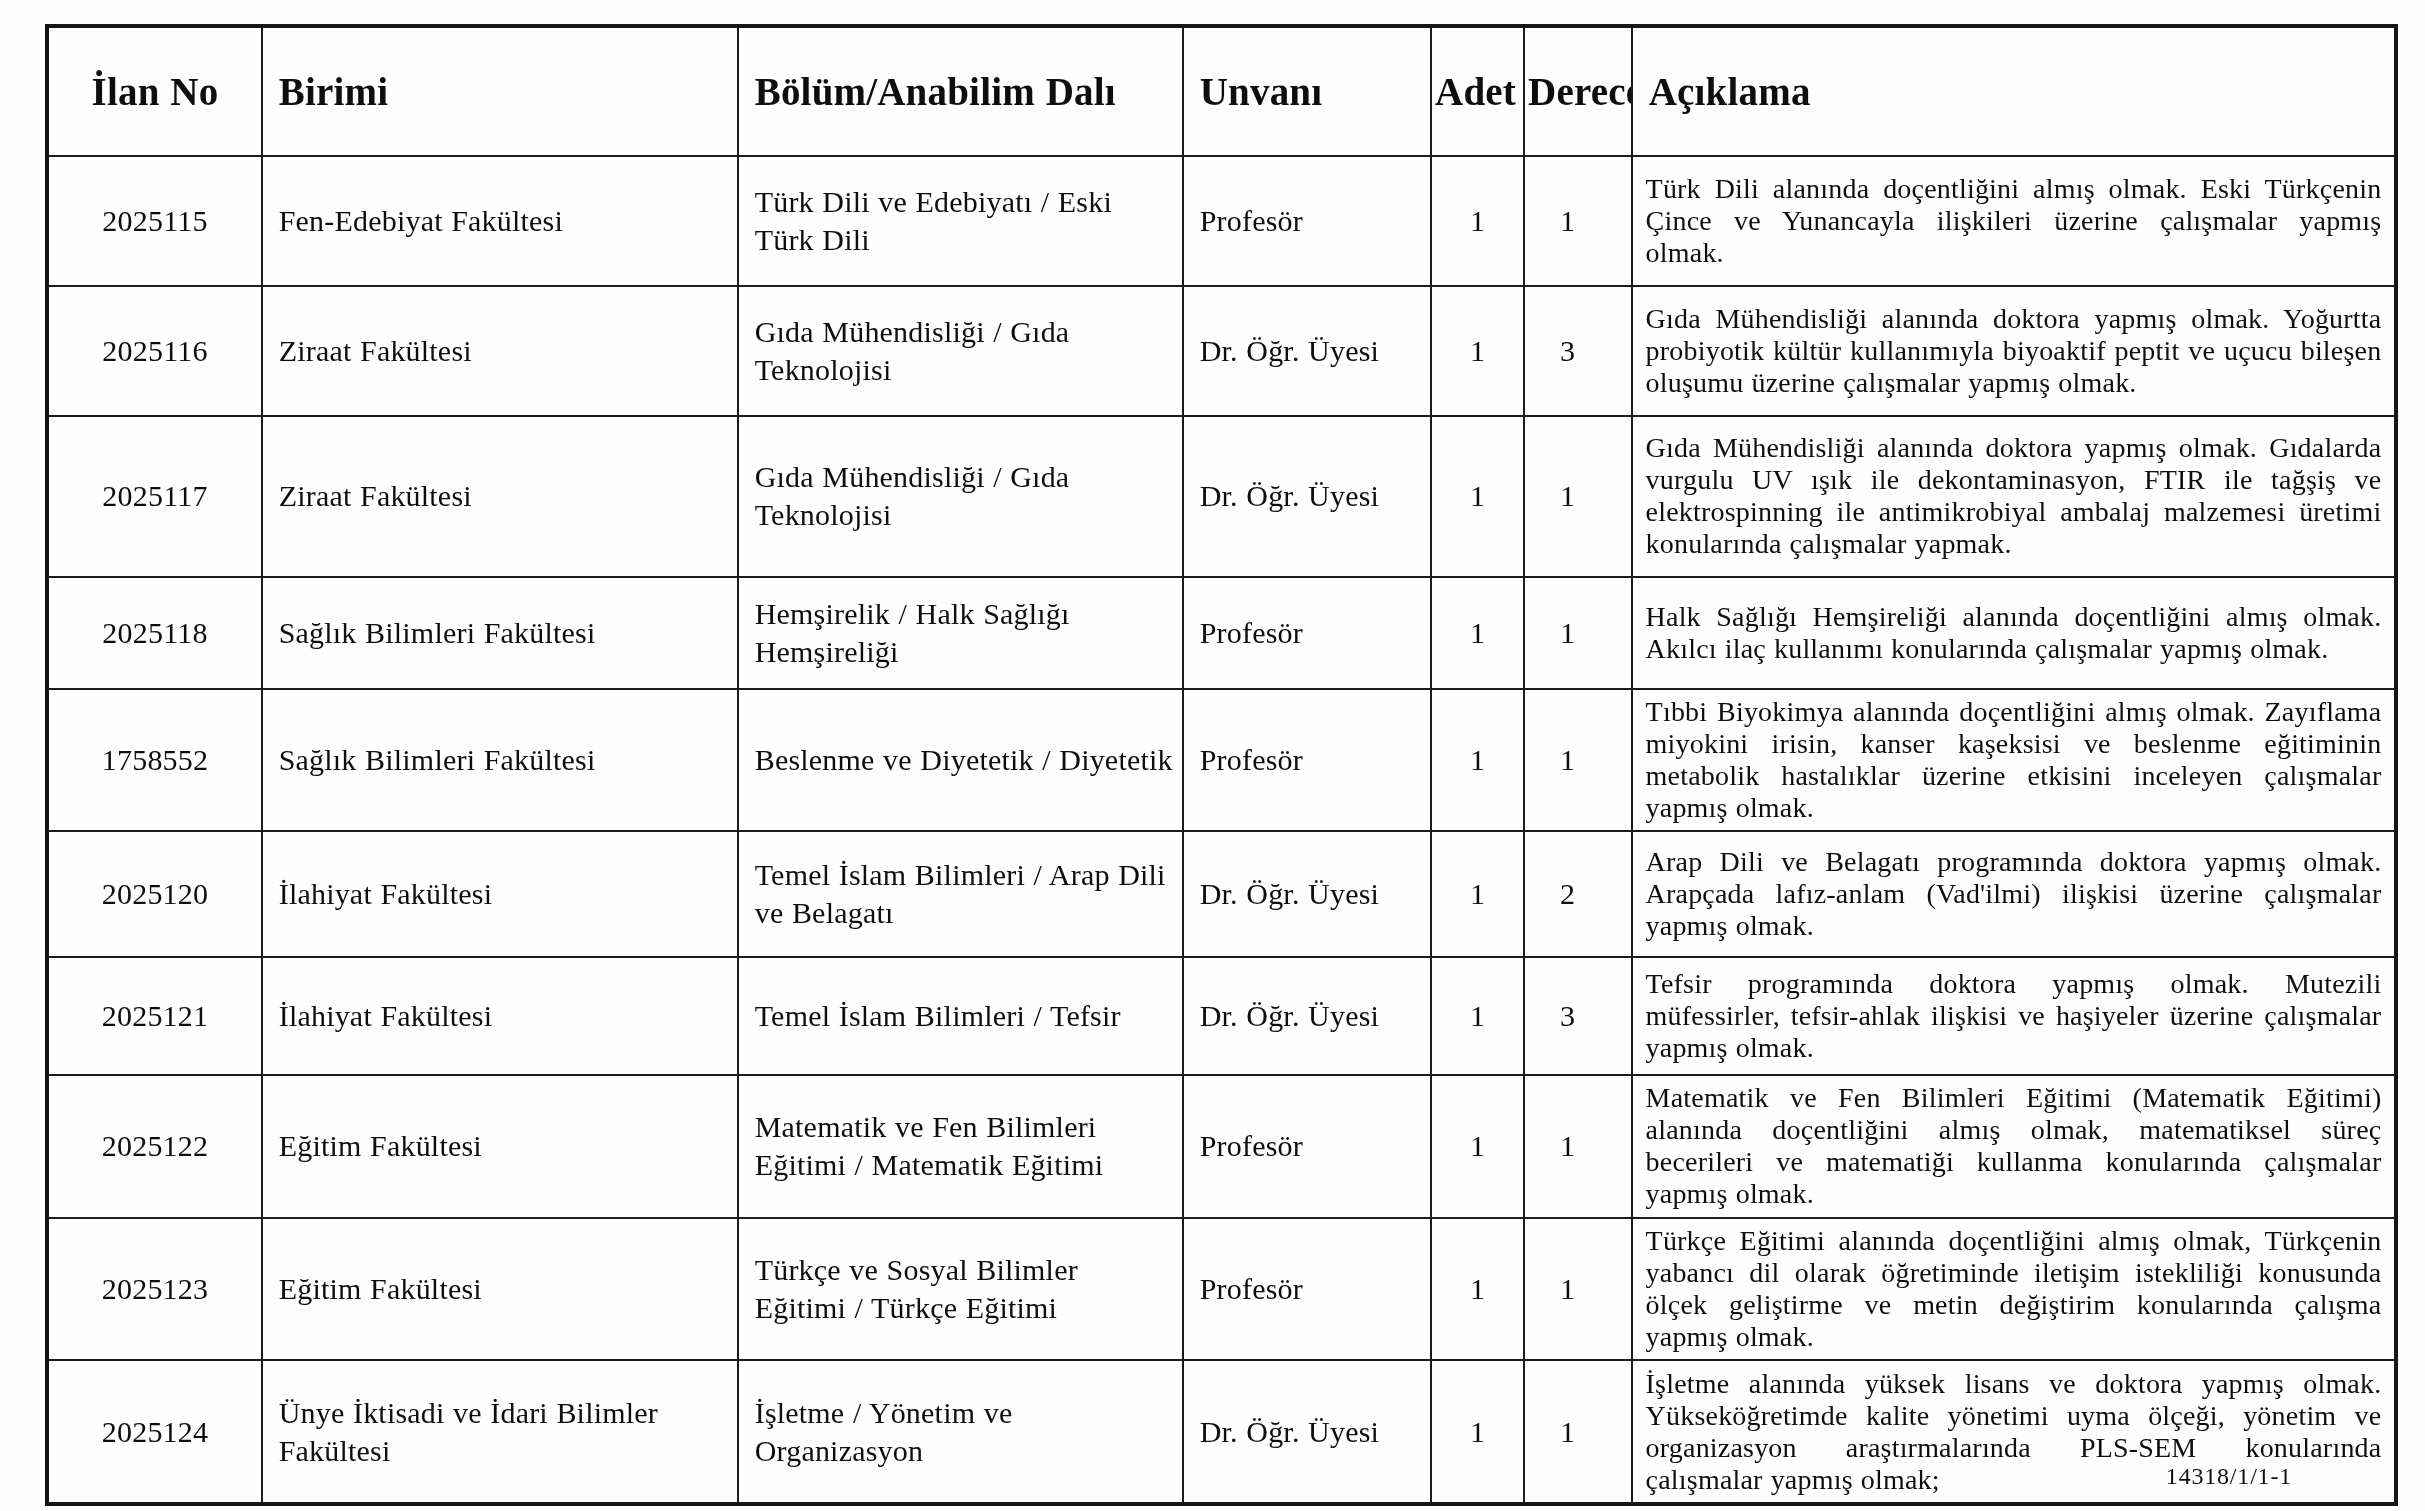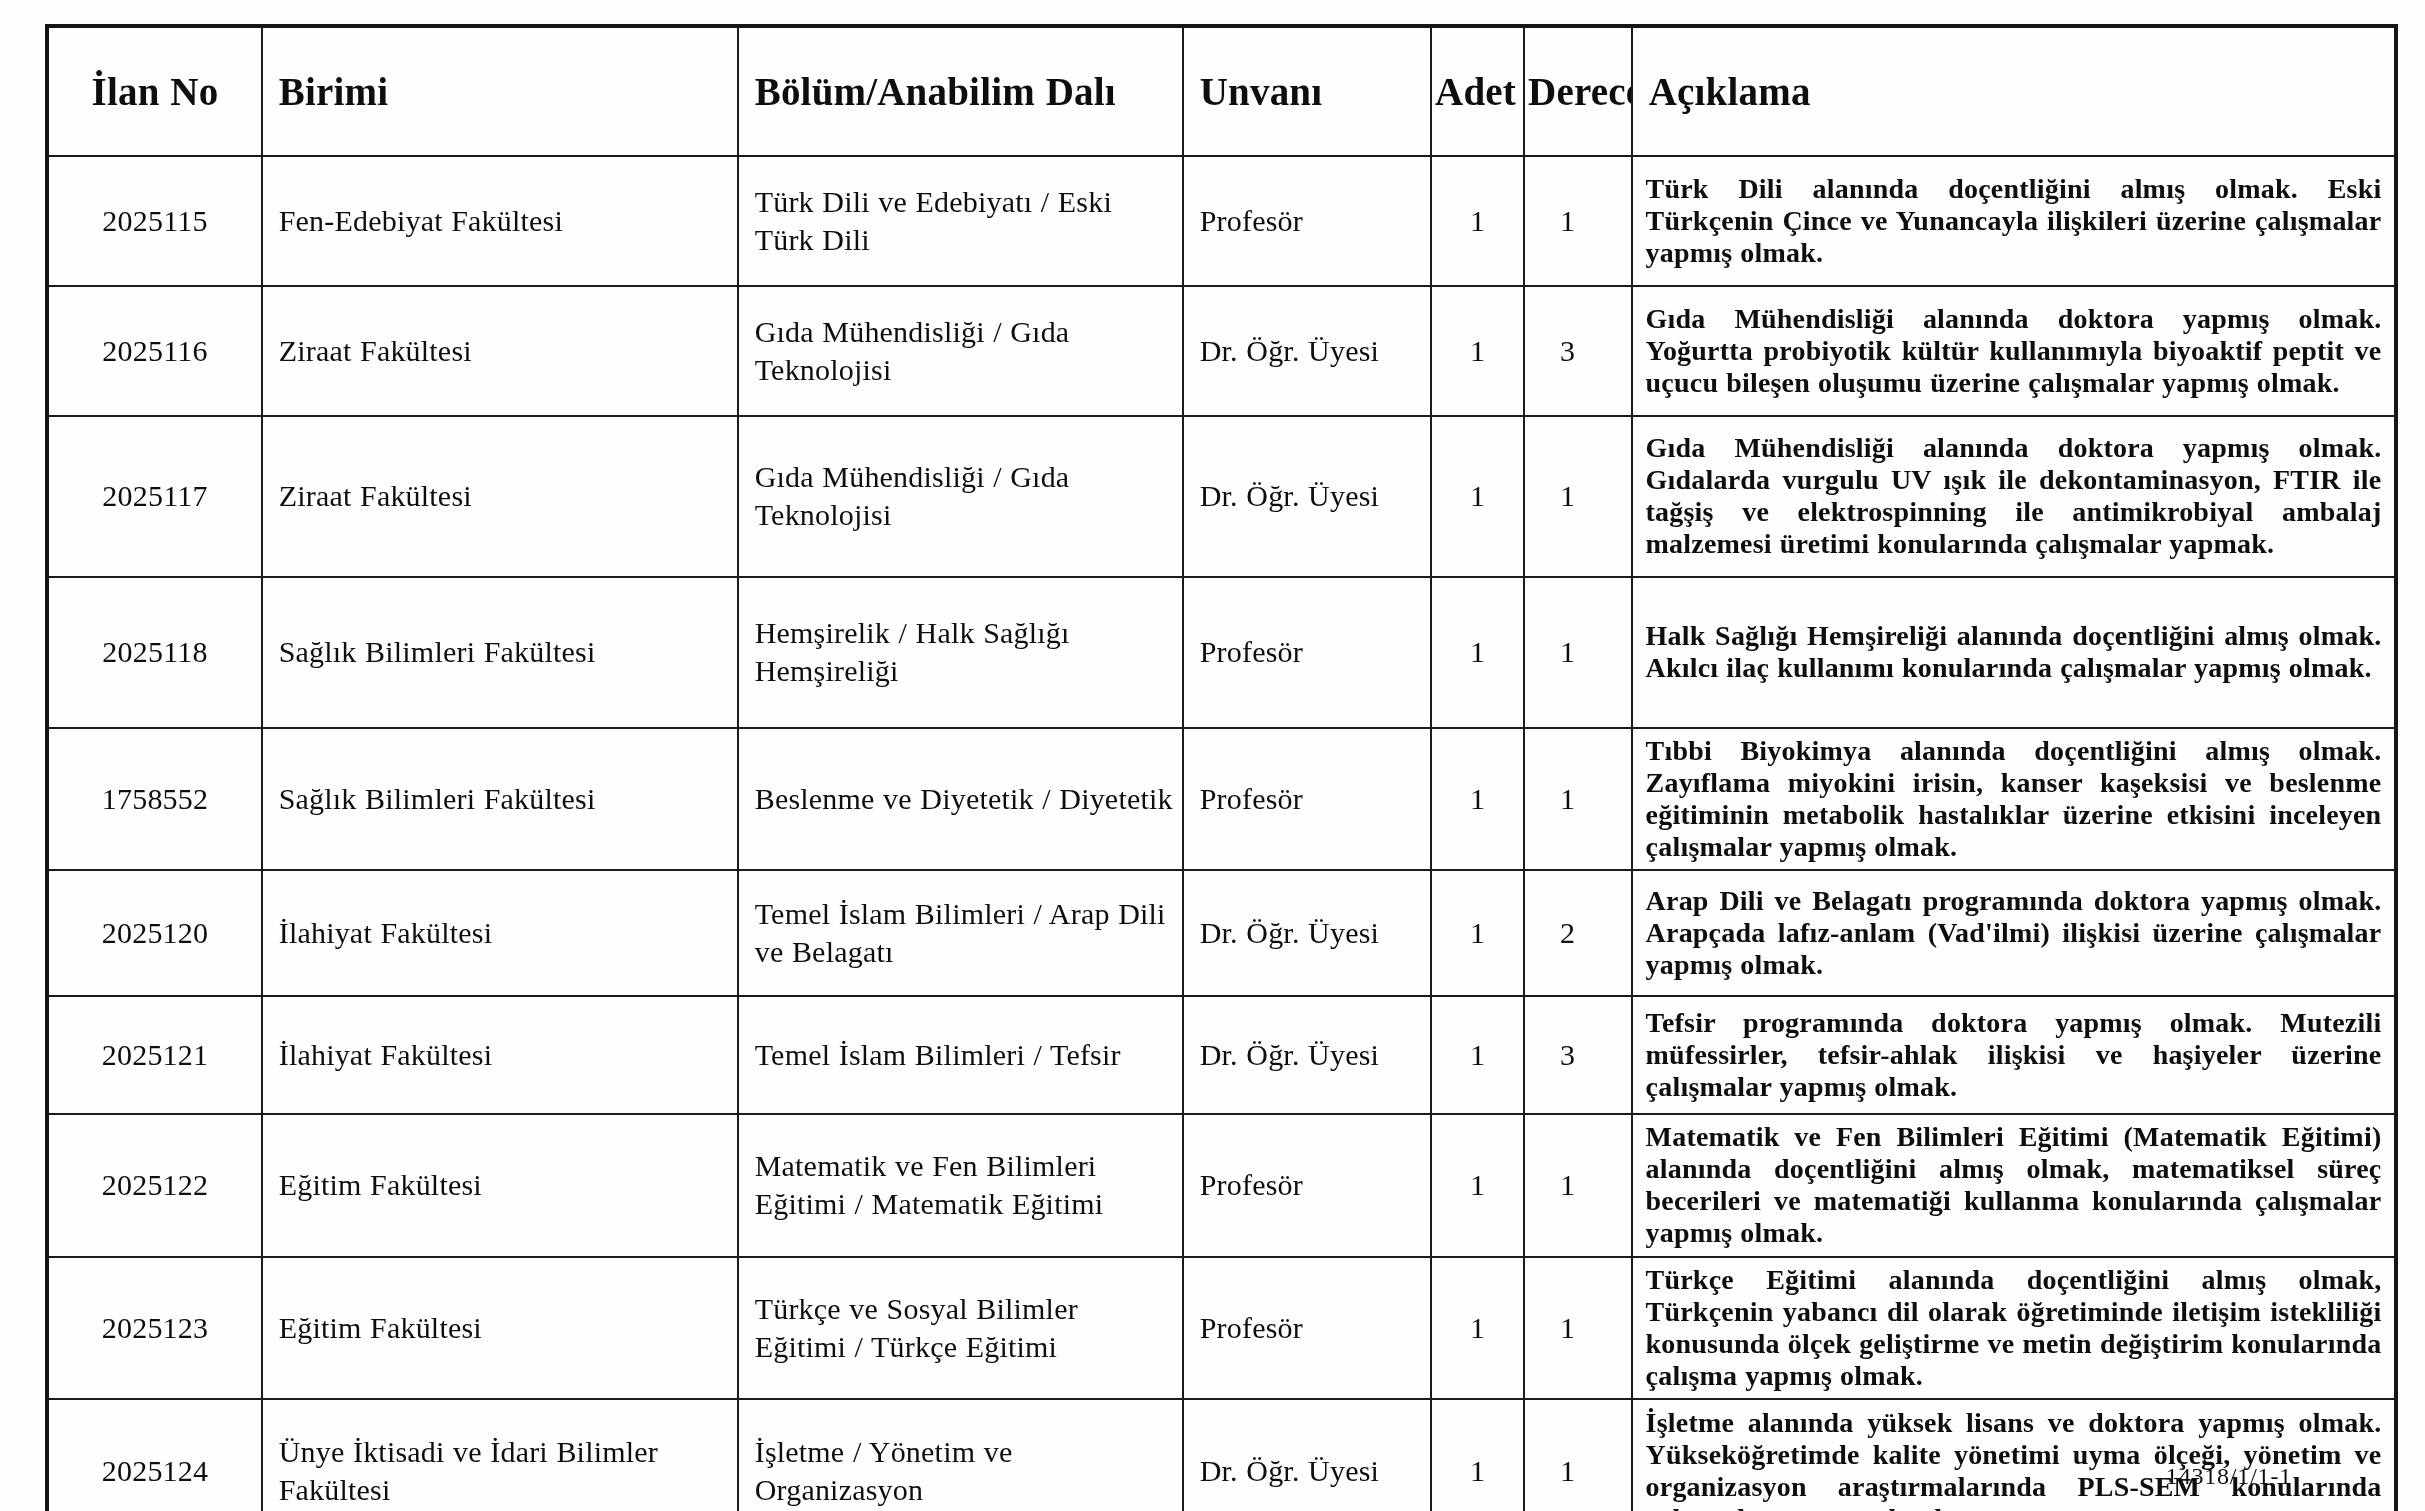--- a/index.html
+++ b/index.html
@@ -57,26 +57,25 @@
   th.h-adet, th.h-derece { padding-left: 3.1px; padding-right: 19px; }
   td.c-ilan { text-align: center; }
   td.c-birimi, td.c-bolum, td.c-unvan { text-align: left; padding-left: 15.7px; line-height: 38px; }
   td.c-adet { text-align: center; }
   td.c-derece { text-align: left; padding-left: 35px; }
   td.c-aciklama {
     font-size: 28px;
     line-height: 32px;
     text-align: justify;
     padding: 6.3px 12.6px;
-    font-weight: bold;
   }
   tbody tr:nth-child(1)  { height: 130px; }
   tbody tr:nth-child(2)  { height: 130px; }
   tbody tr:nth-child(3)  { height: 161px; }
-  tbody tr:nth-child(4)  { height: 151px; }
+  tbody tr:nth-child(4)  { height: 112px; }
   tbody tr:nth-child(5)  { height: 130px; }
   tbody tr:nth-child(6)  { height: 126px; }
   tbody tr:nth-child(7)  { height: 118px; }
   tbody tr:nth-child(8)  { height: 130px; }
   tbody tr:nth-child(9)  { height: 122px; }
   tbody tr:nth-child(10) { height: 110px; }
   .doc-code {
     position: absolute;
     top: 1463px;
     right: 134px;

